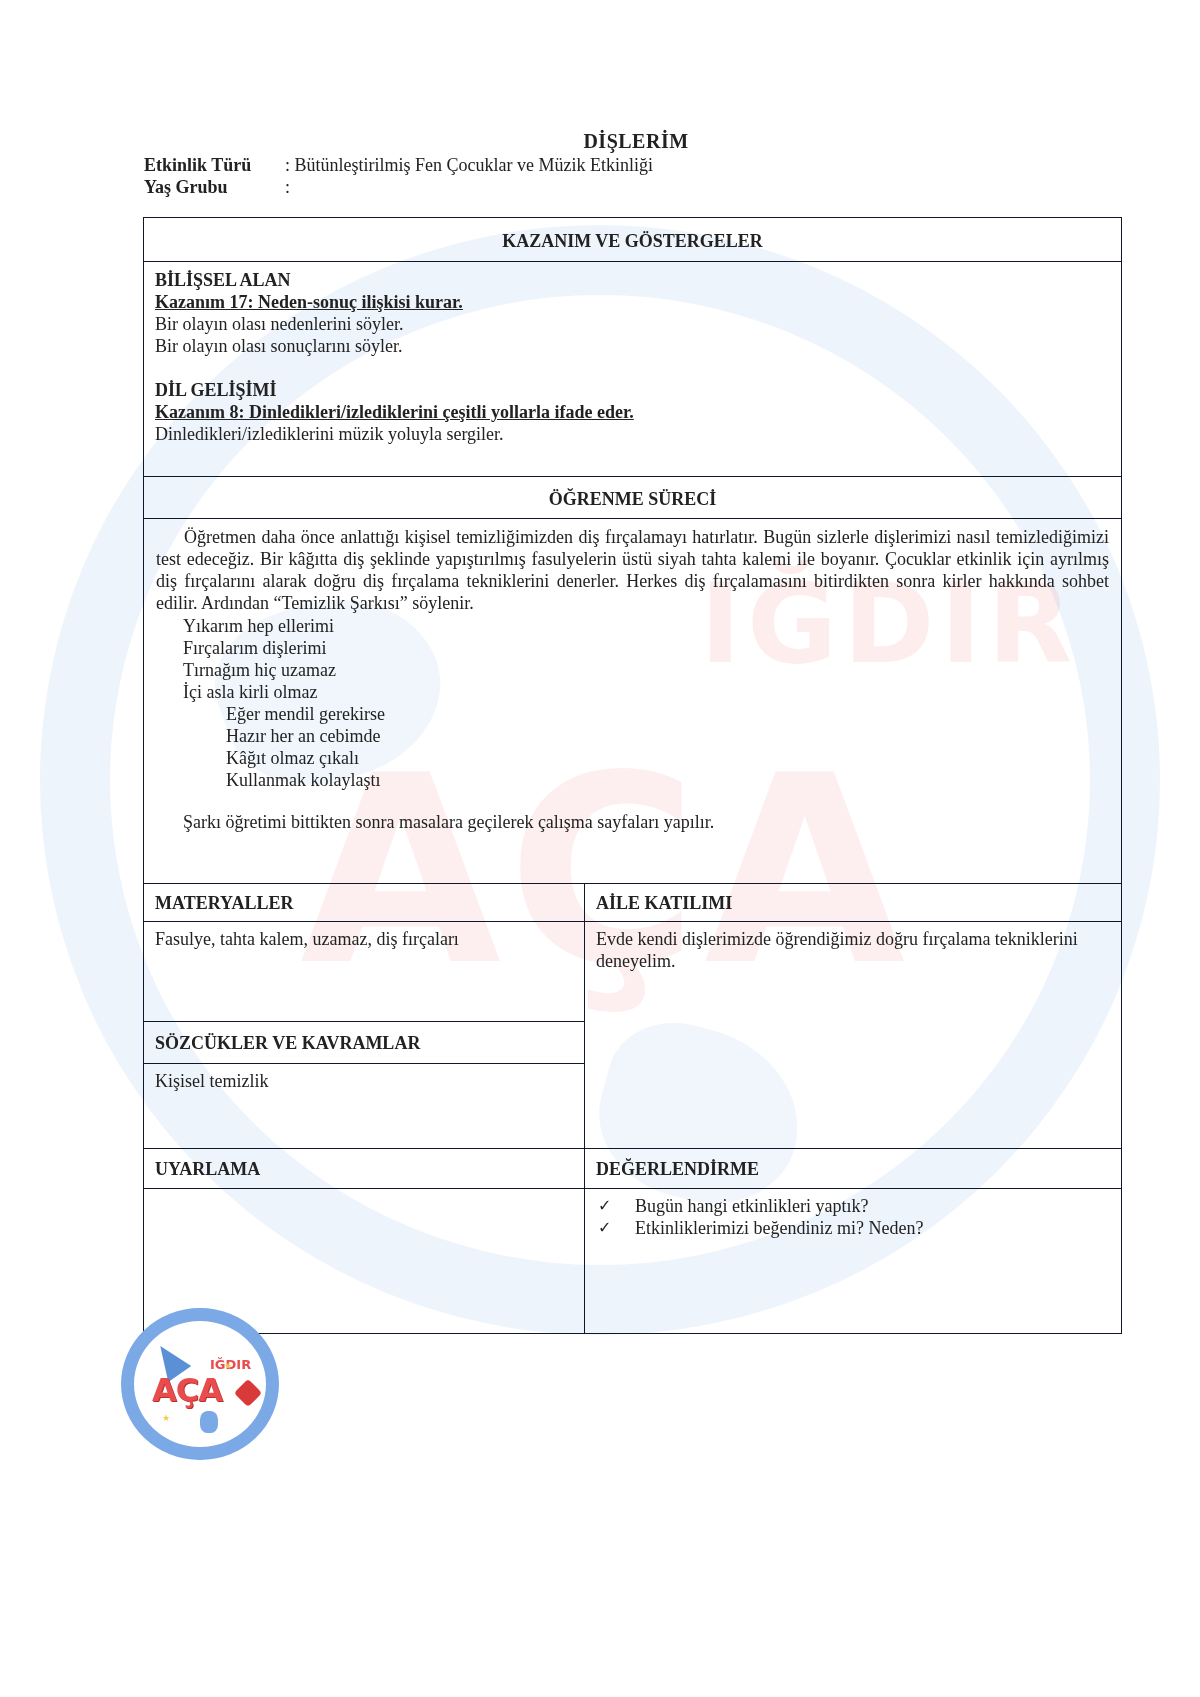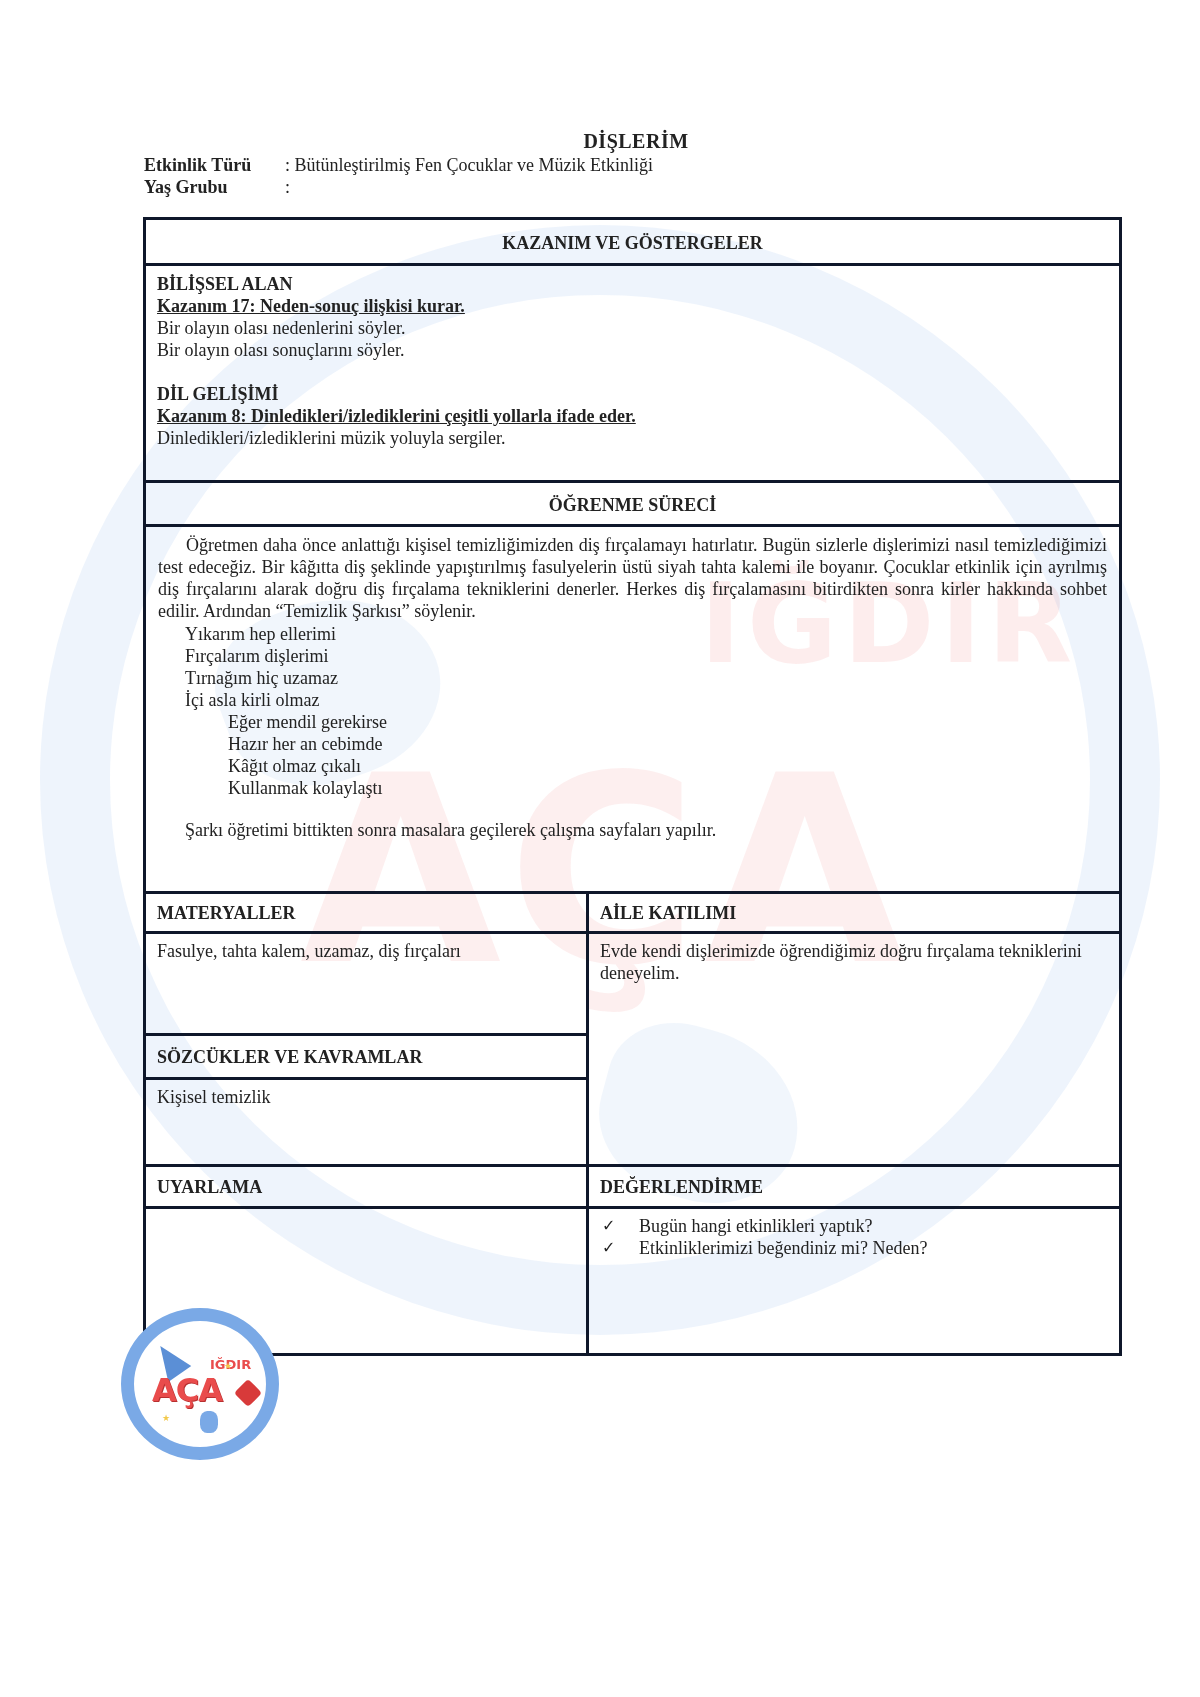--- a/index.html
+++ b/index.html
@@ -34,21 +34,21 @@
   .meta { position: absolute; left: 144px; font-size: 18px; line-height: 22px; }
   .meta .k { display: inline-block; width: 141px; font-weight: bold; }
   .meta .v { display: inline-block; }
   .meta.r1 { top: 154px; }
   .meta.r2 { top: 176px; }
 
   table.plan {
     position: absolute; left: 143px; top: 217px; width: 979px;
     border-collapse: collapse; font-size: 18px; line-height: 22px;
   }
-  table.plan td { border: 3px solid #0f172a; vertical-align: top; padding: 0 11px; }
+  table.plan td { border: 1px solid #0f172a; vertical-align: top; padding: 0 11px; }
   .sec-head { text-align: center; font-weight: bold; height: 43px; vertical-align: middle !important; }
   .sec-head span { display: inline-block; padding-top: 2px; }
   .kaz-cell { height: 207px; padding-top: 7px !important; }
   .area-title { font-weight: bold; }
   .kaz-title { font-weight: bold; text-decoration: underline; }
   .gap { height: 22px; }
   .proc-head { height: 41px; }
   .proc-cell { height: 358px; padding-top: 6px !important; }
   .para { text-align: justify; text-indent: 28px; margin: 1px; }
   .poem1 { padding-left: 28px; }

